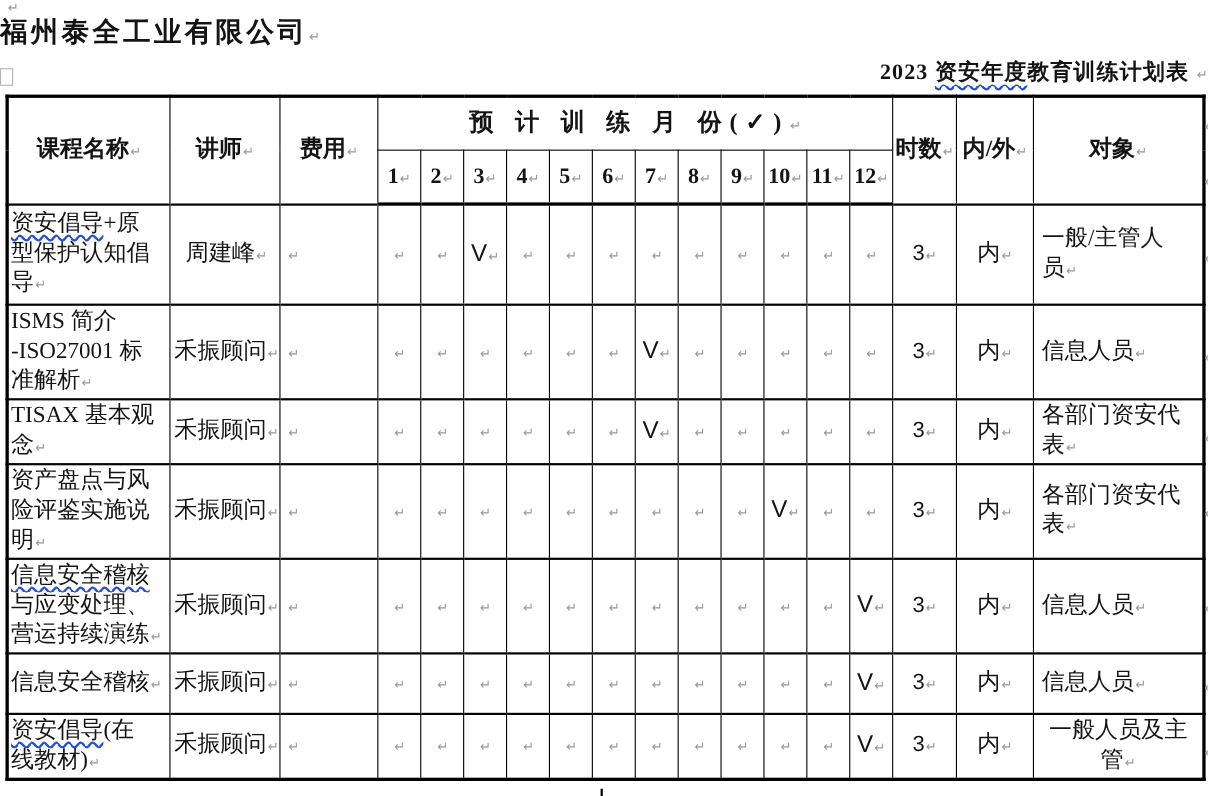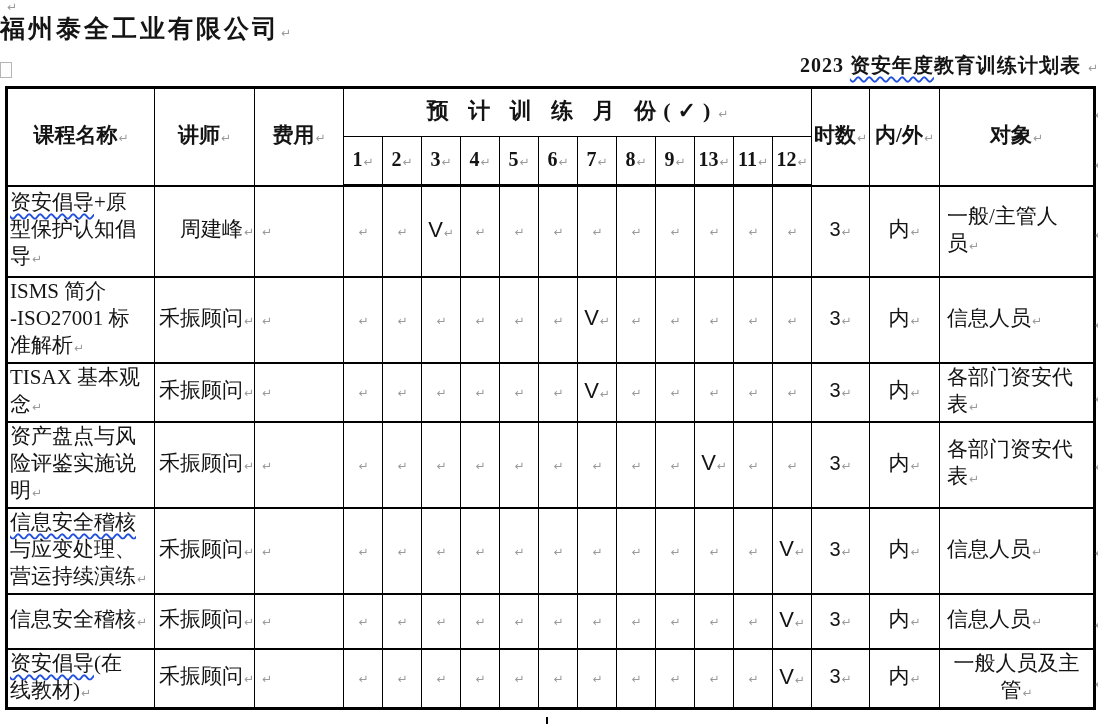--- a/index.html
+++ b/index.html
@@ -53,21 +53,21 @@
   th{font-weight:bold;text-align:center;}
   tr.h-top{height:49px;}
   tr.h-months{height:49px;}
   tr.h-months th{border-top-width:1px;border-bottom-width:3px;}
   th.group{letter-spacing:7px;border-bottom-width:1px;font-size:22px;}
   span.mnum{font-size:20px;font-weight:bold;}
   tr.r0{height:91px;} tr.r1{height:85px;} tr.r2{height:54px;}
   tr.r3{height:82px;} tr.r4{height:86px;} tr.r5{height:55px;}
   tr.r6{height:59px;}
   td.course{text-align:left;padding-left:2px;padding-right:2px;}
-  td.instructor{text-align:right;padding-left:3px;}
+  td.instructor{text-align:center;padding-left:3px;}
   td.fee{text-align:left;padding-left:6px;}
   td.mcell{text-align:center;}
   td.hours{text-align:center;}
   td.inout{text-align:center;}
   td.target{text-align:left;padding-left:7px;padding-right:2px;}
   td.target.center{text-align:center;padding-left:2px;}
   .pre{white-space:pre-line;}
   .check{font-family:"Liberation Sans", sans-serif;font-size:22px;font-weight:normal;}
   .num{font-family:"Liberation Sans", sans-serif;font-size:20px;}
   .rowend-mark{position:absolute;left:1094px;}
@@ -124,21 +124,21 @@
     <tr class="h-months" id="months-row">
         <th><span class="mnum">1</span><span class="mark">↵</span></th>
         <th><span class="mnum">2</span><span class="mark">↵</span></th>
         <th><span class="mnum">3</span><span class="mark">↵</span></th>
         <th><span class="mnum">4</span><span class="mark">↵</span></th>
         <th><span class="mnum">5</span><span class="mark">↵</span></th>
         <th><span class="mnum">6</span><span class="mark">↵</span></th>
         <th><span class="mnum">7</span><span class="mark">↵</span></th>
         <th><span class="mnum">8</span><span class="mark">↵</span></th>
         <th><span class="mnum">9</span><span class="mark">↵</span></th>
-        <th><span class="mnum">13</span><span class="mark">↵</span></th>
+        <th><span class="mnum">10</span><span class="mark">↵</span></th>
         <th><span class="mnum">11</span><span class="mark">↵</span></th>
         <th><span class="mnum">12</span><span class="mark">↵</span></th>
       </tr>
   </thead>
   <tbody id="tbody">
       <tr class="r0">
         <td class="course"><span class="squiggle pre">资安倡导</span><span class="pre">+原
 型保护认知倡
 导</span><span class="mark">↵</span></td>
         <td class="instructor"><span>周建峰</span><span class="mark">↵</span></td>

